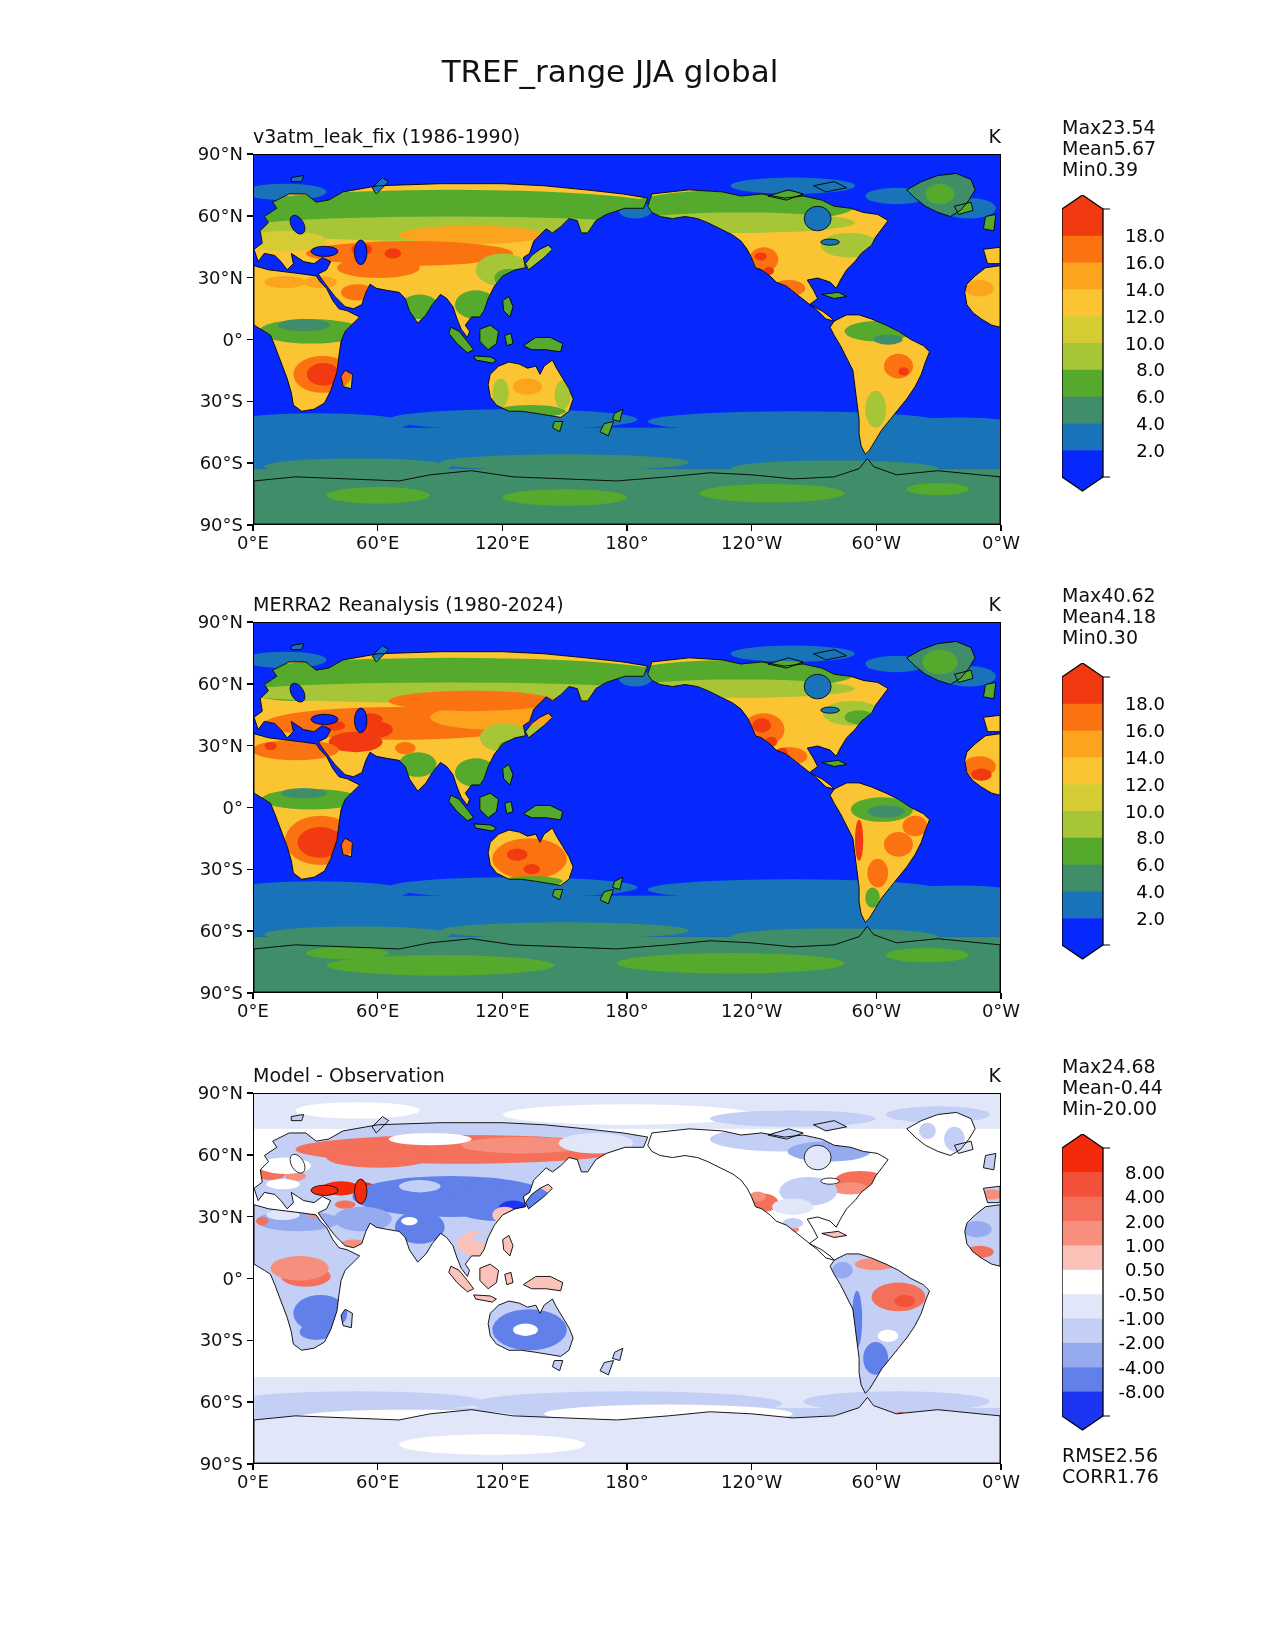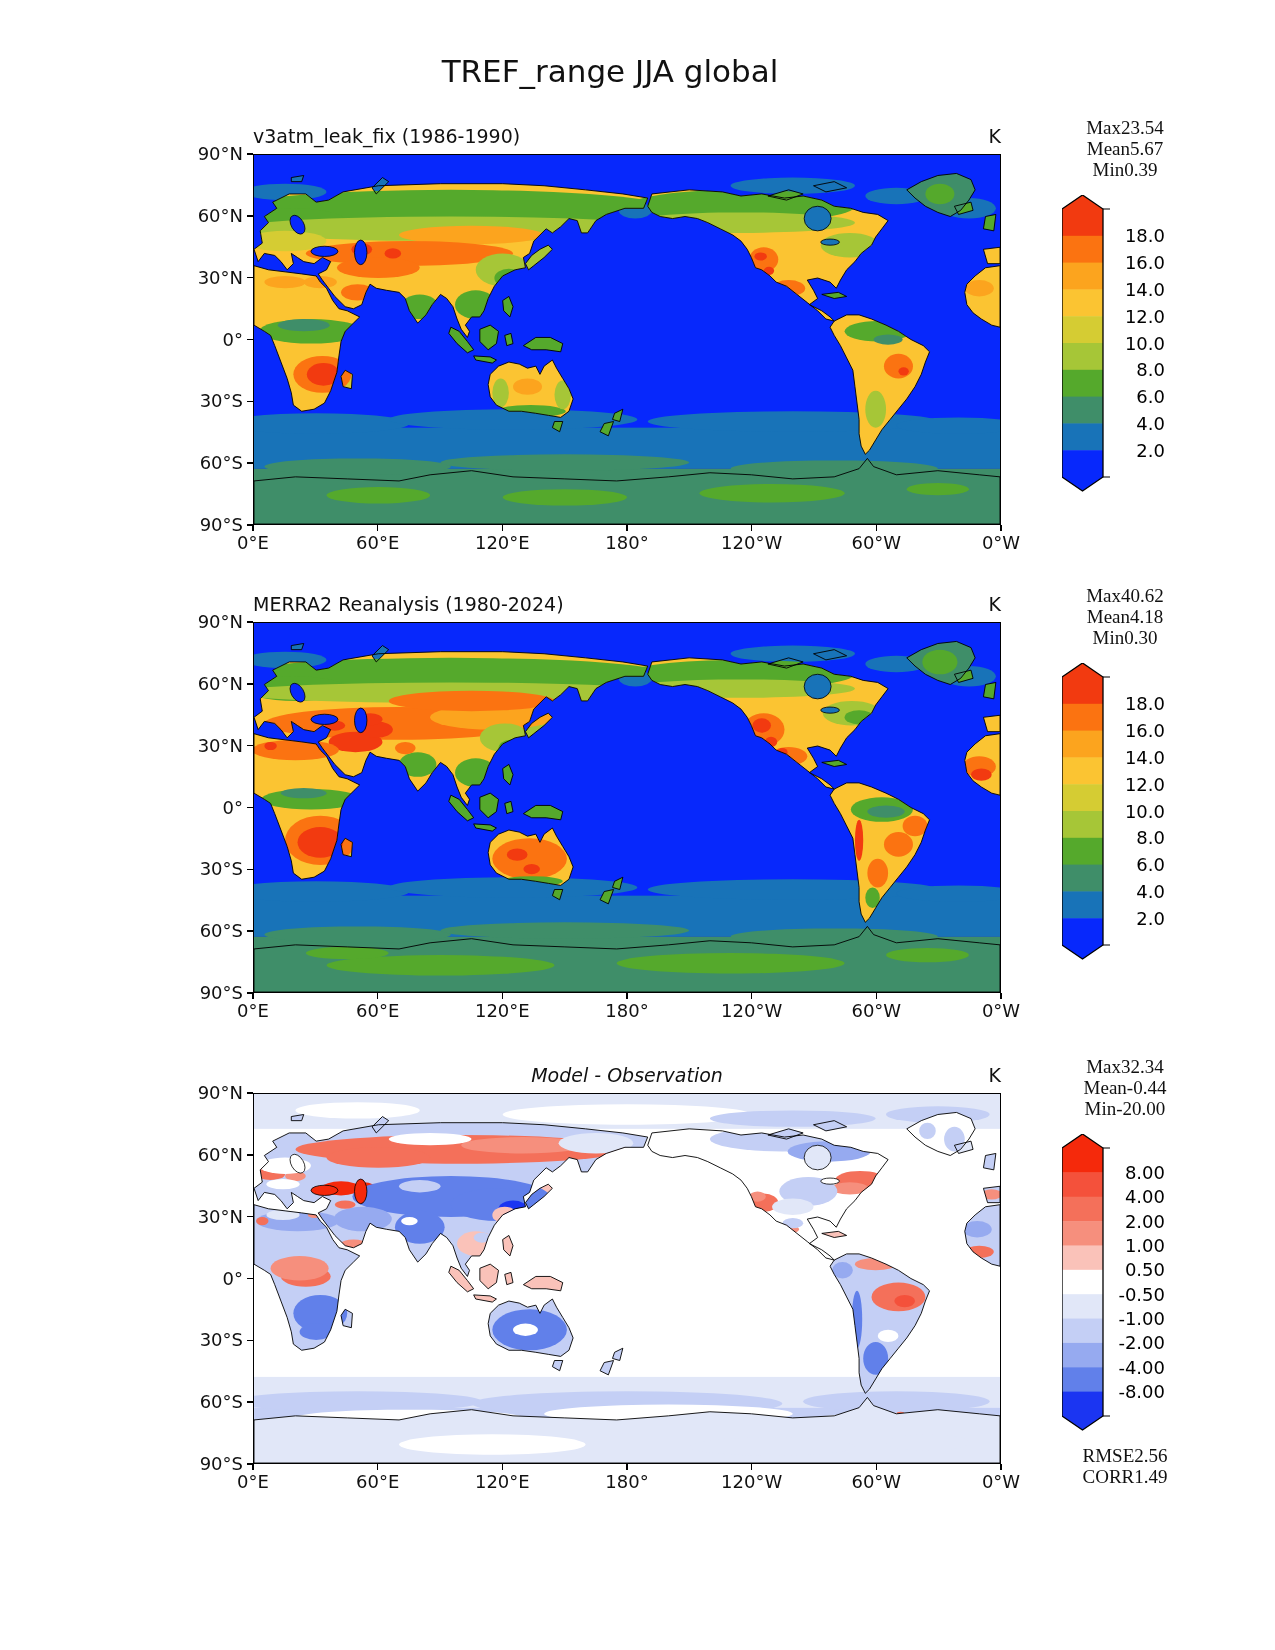--- a/index.html
+++ b/index.html
@@ -7,25 +7,25 @@
         font-family:"DejaVu Sans", sans-serif;color:#111;}
   .fig-title{position:absolute;top:52px;left:0;width:1220px;text-align:center;
              font-size:31px;line-height:38px;color:#111;}
   .panel{position:absolute;left:0;width:1275px;height:0;overflow:visible;}
   .p0{top:154px}.p1{top:622px}.p2{top:1093px}
   .map-frame{position:absolute;left:253px;top:0;width:748px;height:371px;
              border:1.6px solid #000;box-sizing:border-box;background:#fff;}
   svg.map{position:absolute;left:0;top:0;width:100%;height:100%;display:block;}
   .panel-title{position:absolute;top:-30px;left:253px;width:748px;height:24px;
                line-height:24px;font-size:19px;white-space:nowrap;}
-  .panel-title.center{text-align:center;font-style:italic;}
+  .panel-title.center{text-align:left;}
   .unit{position:absolute;top:-30px;left:253px;width:748px;height:24px;line-height:24px;
         text-align:right;font-size:19px;}
   .stats{position:absolute;left:1062px;top:-37px;width:126px;font-size:19px;}
-  .stat-row{display:flex;justify-content:center;height:21px;line-height:21px;font-family:Liberation Serif, serif;}
+  .stat-row{display:flex;justify-content:flex-start;height:21px;line-height:21px;}
   .extra-stats{position:absolute;left:1062px;top:352px;width:126px;font-size:19px;}
   .cbar{position:absolute;left:1062px;top:41px;width:150px;height:298px;}
   .ytick-label{position:absolute;width:62px;text-align:right;font-size:18px;height:20px;
                line-height:20px;left:181px;}
   .xtick-label{position:absolute;width:90px;text-align:center;font-size:18px;height:20px;
                line-height:20px;top:379px;}
   .tickmark-x{position:absolute;width:1.6px;height:6px;background:#000;top:371px;}
   .tickmark-y{position:absolute;width:6px;height:1.6px;background:#000;left:247px;}
 </style>
 </head>
@@ -507,21 +507,21 @@
       <div class="ytick-label" style="top: 361px;">90°S</div>
       <div class="tickmark-y" style="top: 370.2px;"></div>
     </section>
 
   <section class="panel p2">
     <div class="panel-title center">Model - Observation</div>
     <div class="unit">K</div>
     <div class="stats">
       <div class="stat-row">
           <span>Max</span>
-          <span>32.34</span>
+          <span>24.68</span>
         </div>
       <div class="stat-row">
           <span>Mean</span>
           <span>-0.44</span>
         </div>
       <div class="stat-row">
           <span>Min</span>
           <span>-20.00</span>
         </div>
     </div>
@@ -735,21 +735,21 @@
         <text x="103" y="239.77272727272728" text-anchor="end" font-size="18" fill="#000" font-family="&quot;DejaVu Sans&quot;, sans-serif">-4.00</text>
         <text x="103" y="264.1363636363636" text-anchor="end" font-size="18" fill="#000" font-family="&quot;DejaVu Sans&quot;, sans-serif">-8.00</text>
       </svg>
     <div class="extra-stats">
       <div class="stat-row">
           <span>RMSE</span>
           <span>2.56</span>
         </div>
       <div class="stat-row">
           <span>CORR</span>
-          <span>1.49</span>
+          <span>1.76</span>
         </div>
     </div>
   <div class="xtick-label" style="left: 208px;">0°E</div>
       <div class="tickmark-x" style="left: 252.2px;"></div>
       <div class="xtick-label" style="left: 332.667px;">60°E</div>
       <div class="tickmark-x" style="left: 376.867px;"></div>
       <div class="xtick-label" style="left: 457.333px;">120°E</div>
       <div class="tickmark-x" style="left: 501.533px;"></div>
       <div class="xtick-label" style="left: 582px;">180°</div>
       <div class="tickmark-x" style="left: 626.2px;"></div>

